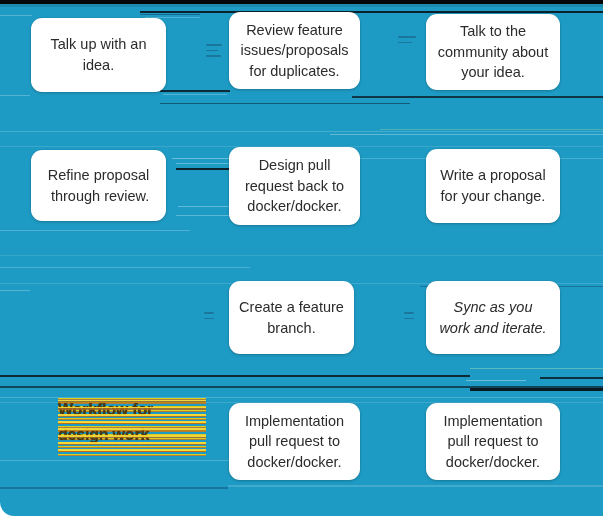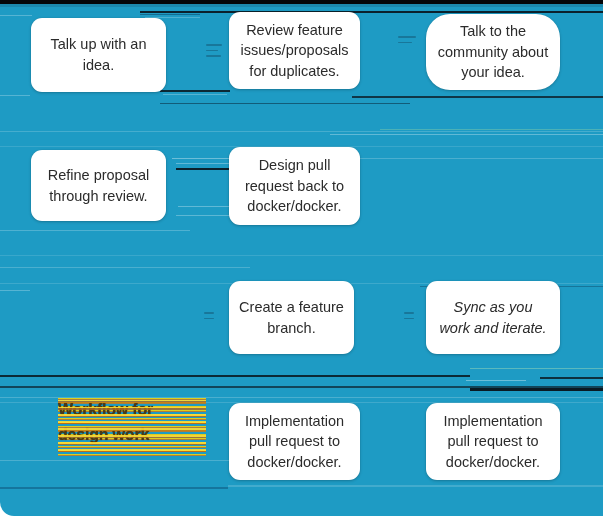--- a/index.html
+++ b/index.html
@@ -189,29 +189,31 @@
   <div class="arrow-mark" style="left:404px; top:312px; width:10px;">
     <i style="width:10px;"></i>
       <i style="width:10px;"></i>
   </div>
 
   <div class="node" style="left:31px; top:18px; width:135px; height:74px;">Talk up with an
 idea.</div>
   <div class="node" style="left:229px; top:12px; width:131px; height:77px;">Review feature
 issues/proposals
 for duplicates.</div>
-  <div class="node" style="left:426px; top:14px; width:134px; height:76px;border-radius:24px;">Talk to the
+  <div class="node" style="left:426px; top:14px; width:134px; height:76px;">Talk to the
 community about
 your idea.</div>
 
-  <div class="node" style="left:31px; top:150px; width:135px; height:71px;">Refine proposal
+  <div class="node" style="left:31px; top:150px; width:135px; height:71px;text-align:right;">Refine proposal
 through review.</div>
   <div class="node" style="left:229px; top:147px; width:131px; height:78px;">Design pull
 request back to
 docker/docker.</div>
+  <div class="node" style="left:426px; top:149px; width:134px; height:74px;">Write a proposal
+for your change.</div>
 
   <div class="node" style="left:229px; top:281px; width:125px; height:73px;">Create a feature
 branch.</div>
   <div class="node" style="left:426px; top:281px; width:134px; height:73px;font-style:italic;">Sync as you
 work and iterate.</div>
 
   <div class="glitch-label">
     <span class="glitch-text">Workflow for
 design work</span>
   </div>

